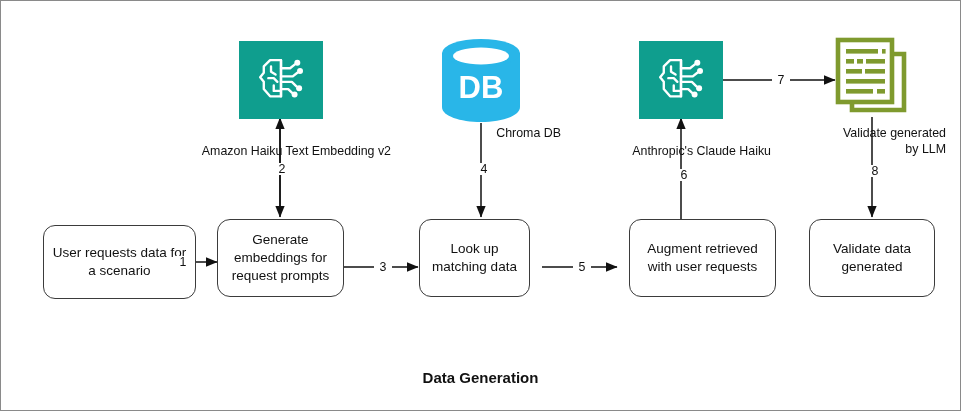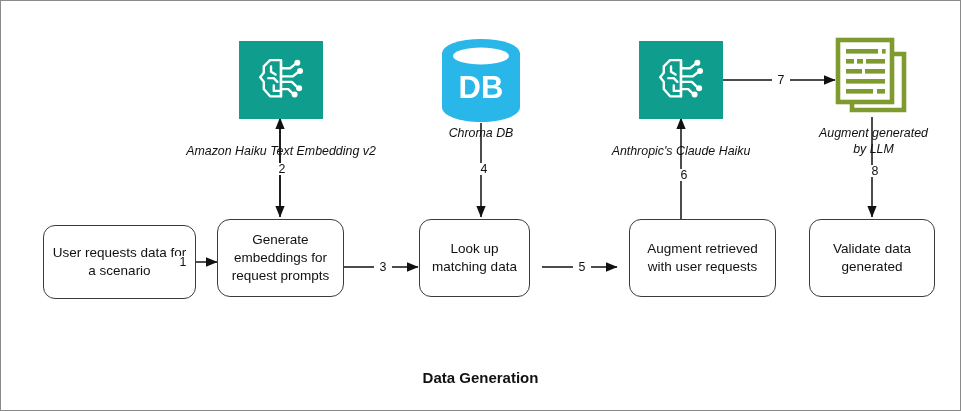--- a/index.html
+++ b/index.html
@@ -57,26 +57,25 @@
     height: 78px;
     background: var(--tile, #0f9e8e);
     display: flex;
     align-items: center;
     justify-content: center;
   }
 
   
   .caption {
     position: absolute;
-    text-align: center;
+    text-align: right;
     font-size: 12.4px;
     line-height: 1.25;
     color: #111111;
     white-space: pre-line;
-    font-style: italic;
   }
 
   
   .elabel {
     position: absolute;
     font-size: 12.4px;
     color: #111111;
     text-align: center;
     background: #ffffff;
     padding: 0 2px;
@@ -194,21 +193,21 @@
         <rect x="23" y="23" width="6" height="4.6"></rect>
         <rect x="32" y="23" width="19" height="4.6"></rect>
         <rect x="12" y="33" width="16" height="4.6"></rect>
         <rect x="31" y="33" width="20" height="4.6"></rect>
         <rect x="12" y="43" width="39" height="4.6"></rect>
         <rect x="12" y="53" width="27" height="4.6"></rect>
         <rect x="43" y="53" width="8" height="4.6"></rect>
       </g>
     </svg>
   </div>
-  <div class="caption" style="left:800px; top:125px; width:145px;">Augment generated
+  <div class="caption" style="left:800px; top:125px; width:145px;">Validate generated
 by LLM</div>
 
   <div class="pbox" style="left:18px; top:224px; width:153px; height:74px;margin-left:24px;">
     <span>User requests data
 for a scenario</span>
   </div>
 
   <div class="pbox" style="left:216px; top:218px; width:127px; height:78px;border-radius:13px;">
     <span>Generate
 embeddings for

